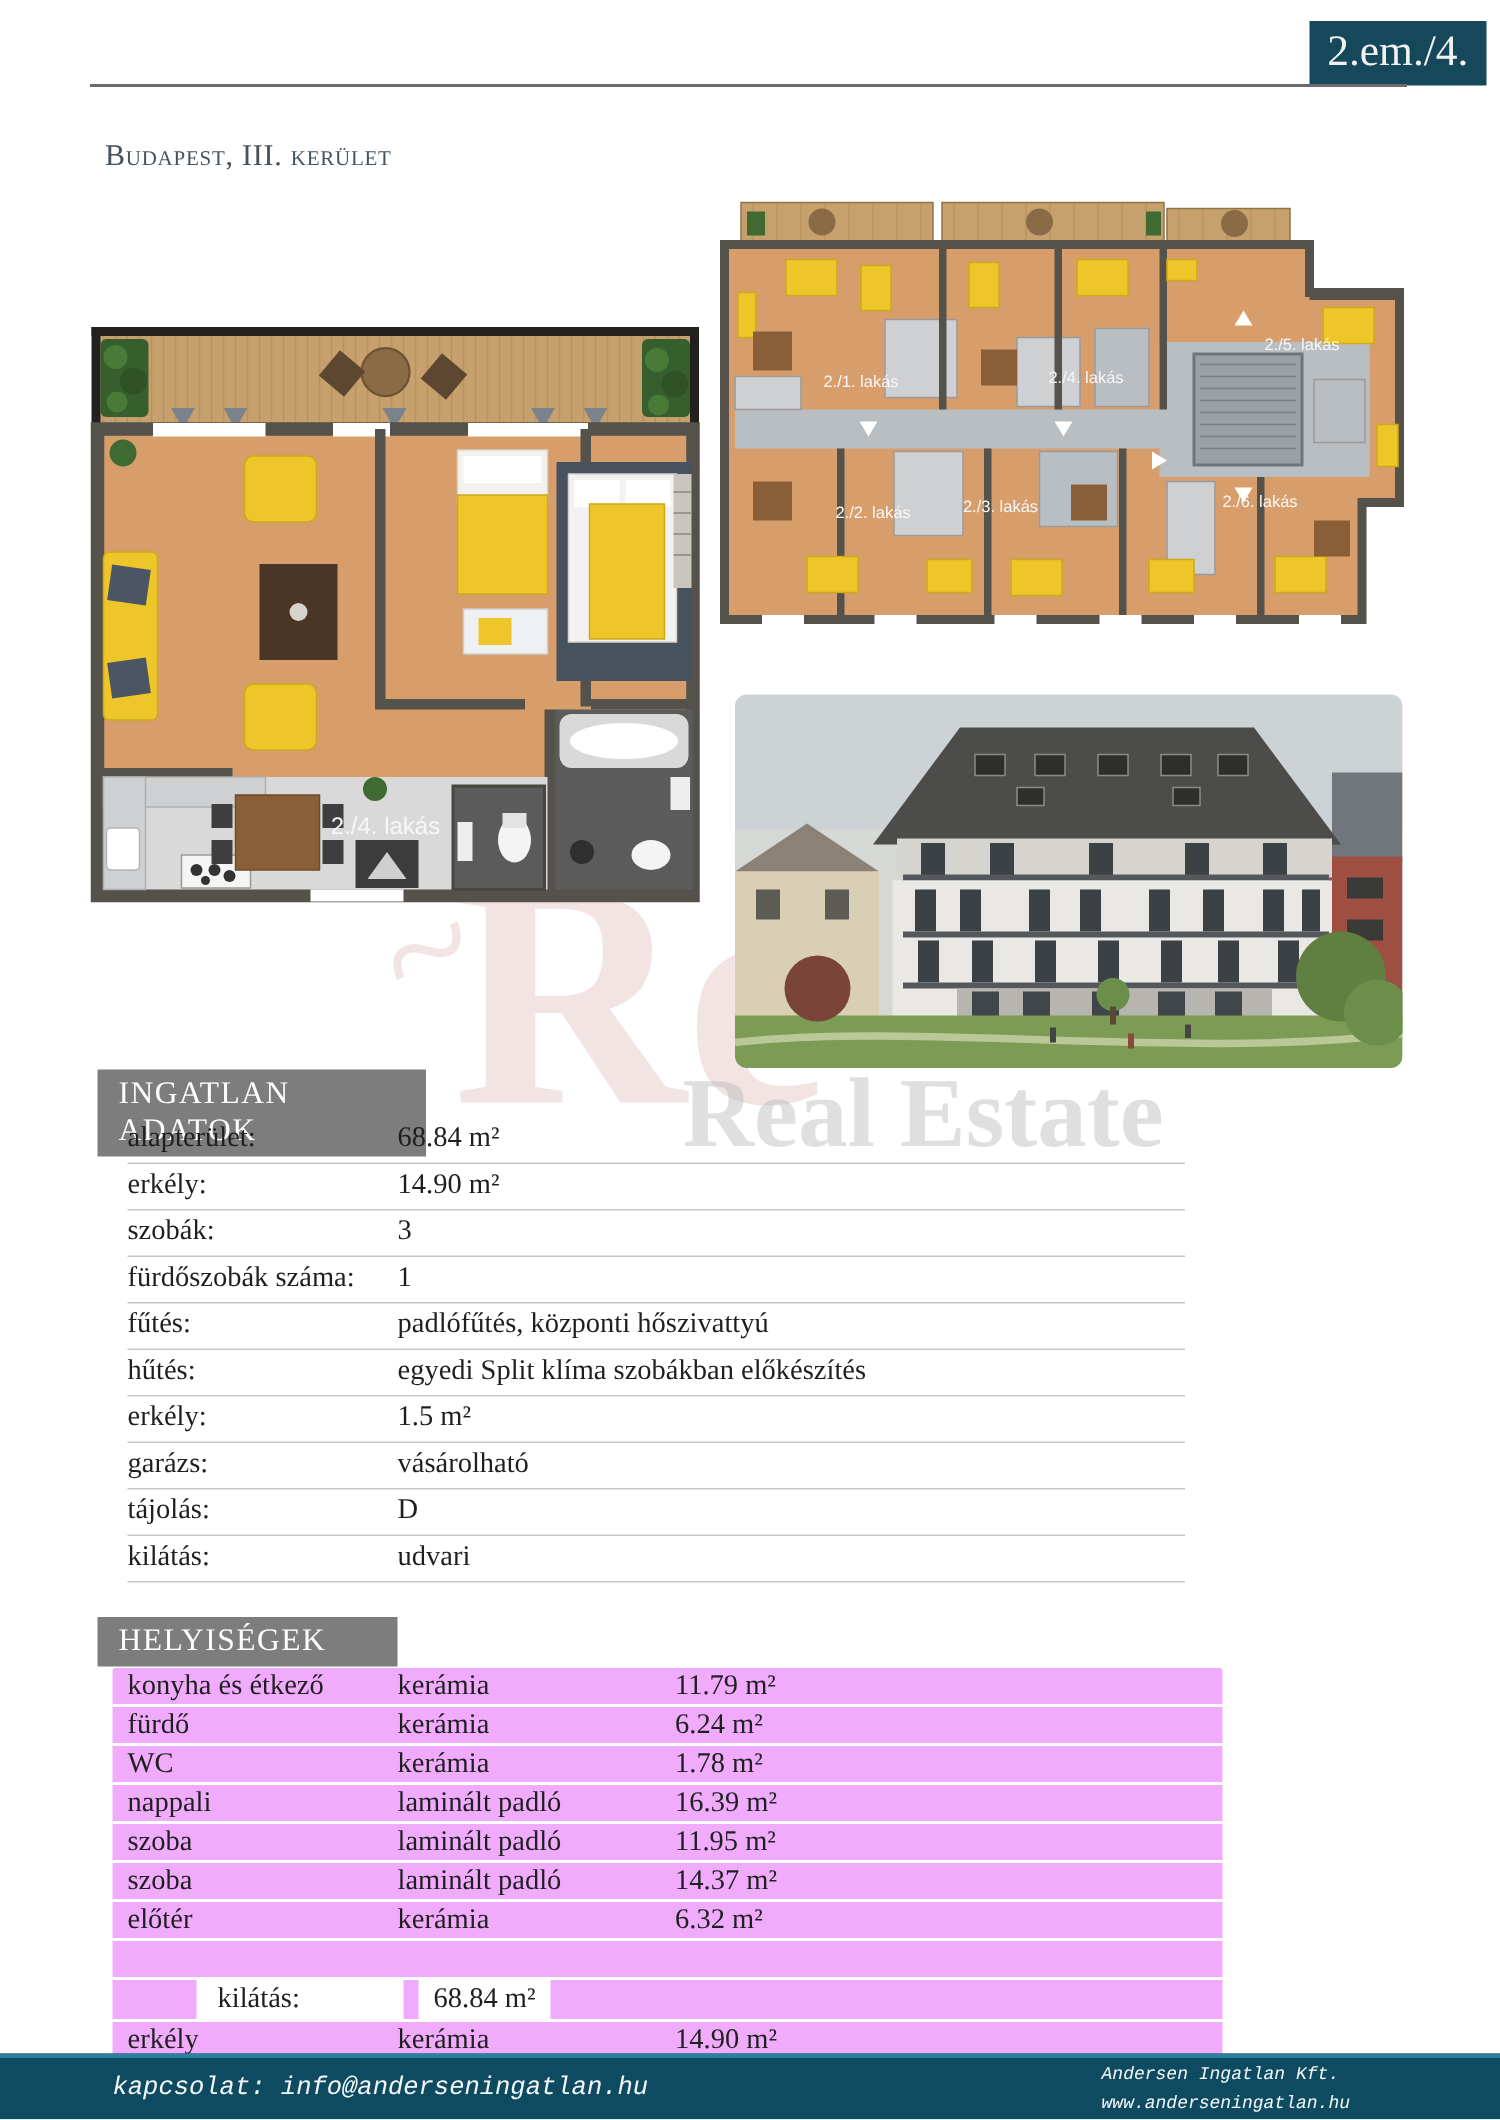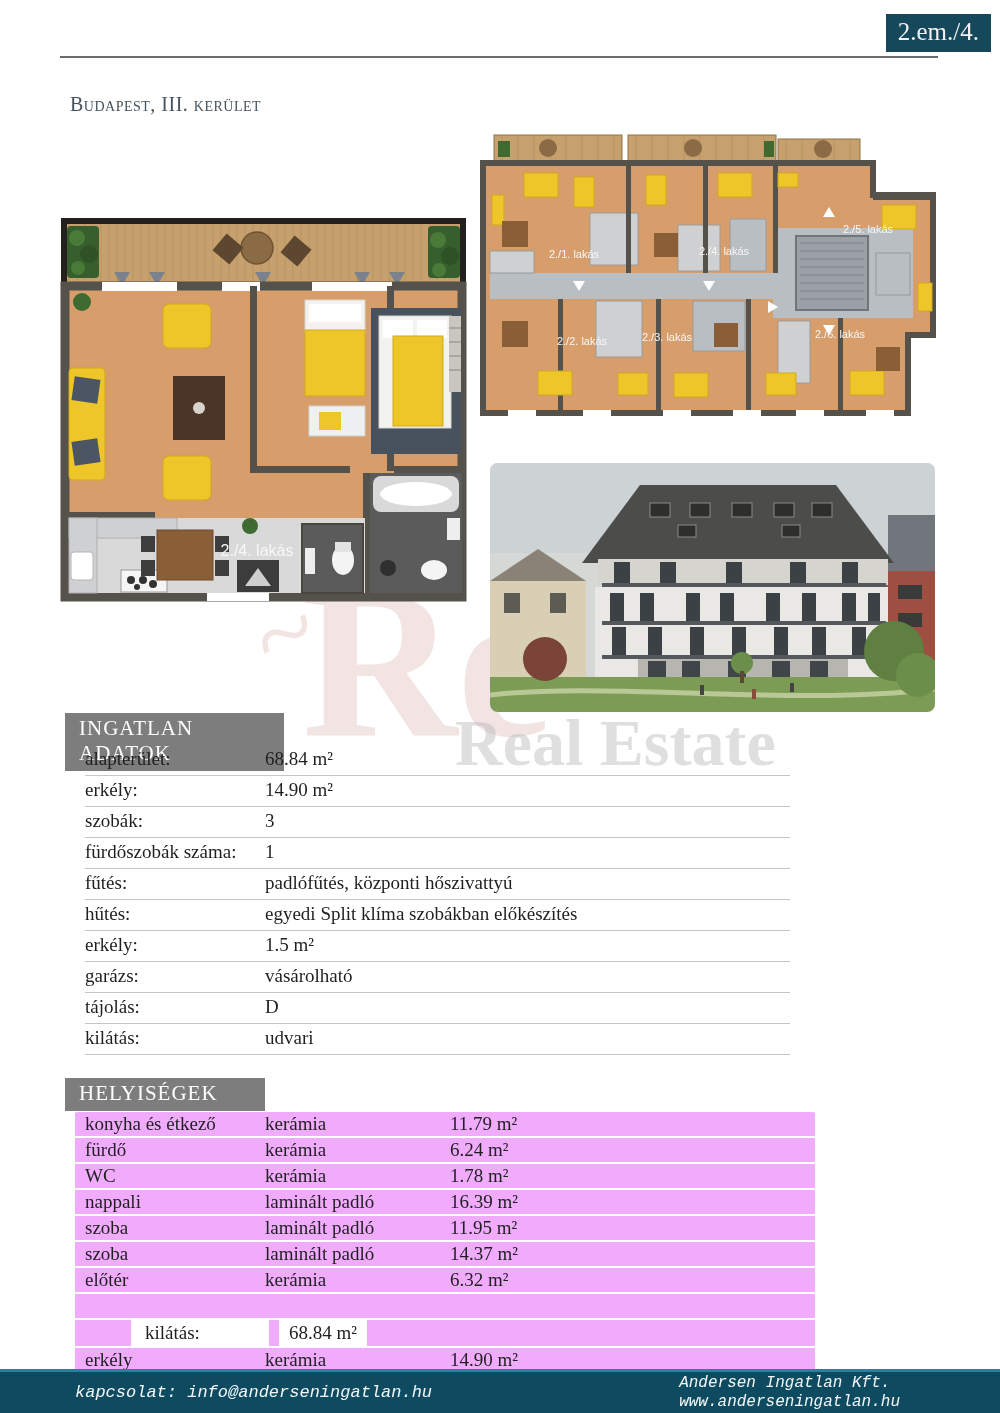--- a/index.html
+++ b/index.html
@@ -8,21 +8,21 @@
   
   .watermark{position:absolute;left:270px;top:565px;width:500px;height:260px;z-index:0;pointer-events:none;}
   .wm-re{position:absolute;left:32px;top:-10px;font-family:"Liberation Serif",serif;font-weight:bold;
          font-size:215px;line-height:1;color:rgba(197,120,120,0.20);}
   .wm-swirl{position:absolute;left:-15px;top:5px;font-size:110px;color:rgba(197,120,120,0.20);
             transform:rotate(-25deg);font-family:"Liberation Serif",serif;}
   .wm-estate{position:absolute;left:185px;top:140px;font-family:"Liberation Serif",serif;font-weight:bold;
              font-size:66px;color:rgba(185,185,185,0.45);white-space:nowrap;}
   
   .badge{position:absolute;top:14px;right:9px;background:#16485c;color:#f2f2f2;
-         font-size:25px;padding:4px 12px 6px 12px;z-index:2;}
+         font-size:29px;padding:4px 12px 6px 12px;z-index:2;}
   .top-rule{position:absolute;left:60px;top:56px;width:878px;height:2px;background:#6b6b6b;z-index:2;}
   .title{position:absolute;left:70px;top:63px;font-size:27px;letter-spacing:.5px;color:#3c4850;z-index:2;white-space:nowrap;}
   .subtitle{position:absolute;left:70px;top:93px;font-size:20px;font-variant:small-caps;
             letter-spacing:.5px;color:#46535d;z-index:2;}
   
   .plan-left{position:absolute;left:57px;top:218px;z-index:2;}
   .plan-full{position:absolute;left:478px;top:133px;z-index:2;}
   .render{position:absolute;left:490px;top:463px;z-index:2;border-radius:8px;overflow:hidden;}
   .plan-label{font-family:"Liberation Sans",sans-serif;fill:#f7f7f7;}
   
@@ -42,21 +42,21 @@
   .room-area{flex:1;}
   .room-spacer{height:24px;border-bottom:2px solid #ffffff;}
   .room-total{height:26px;line-height:26px;display:flex;font-size:19px;border-bottom:2px solid #ffffff;}
   .total-chip{display:inline-block;background:#ffffff;padding:0 14px 0 14px;margin-left:56px;width:110px;}
   .total-value{display:inline-block;background:#ffffff;padding:0 10px;margin-left:10px;}
   
   .footer{position:absolute;left:0;bottom:0;width:1000px;height:41px;background:#0e4b61;
           border-top:3px solid #2e7e9e;z-index:3;font-family:Liberation Mono, monospace;
           font-style:italic;color:#f4f7f8;}
   .footer-contact{position:absolute;left:75px;top:11px;font-size:17px;}
-  .footer-right{position:absolute;right:100px;top:0px;text-align:left;font-size:16px;line-height:19px;margin-top:2px;}
+  .footer-right{position:absolute;right:100px;top:0px;text-align:left;font-size:12px;line-height:19px;margin-top:2px;}
 </style>
 </head>
 <body>
 
 <div class="page">
 
   <div class="watermark">
     <span class="wm-swirl">~</span>
     <span class="wm-re">Re</span>
     <span class="wm-estate">Real Estate</span>

